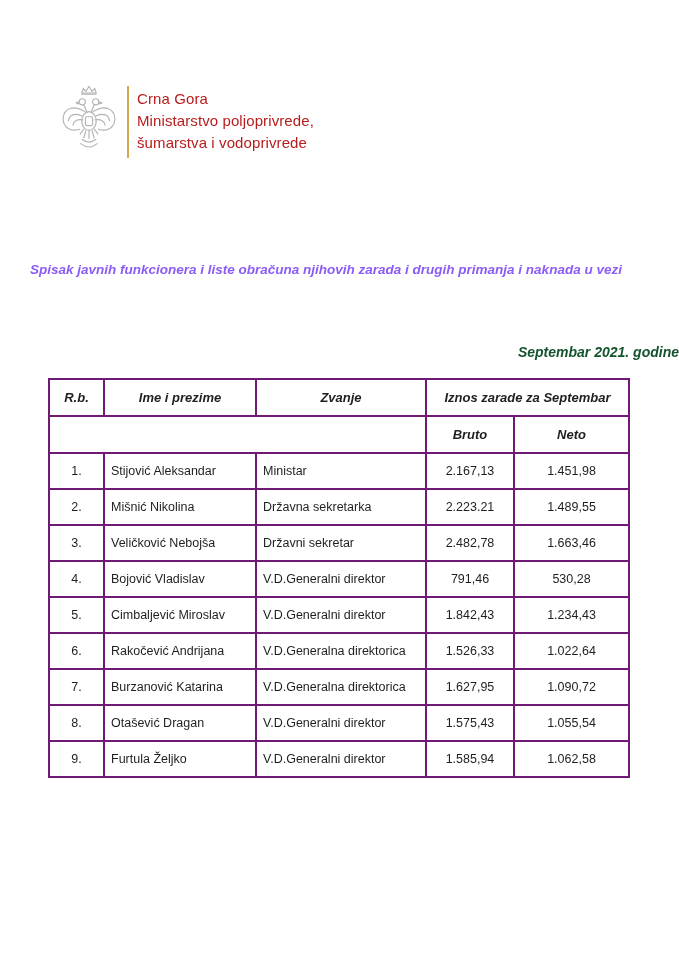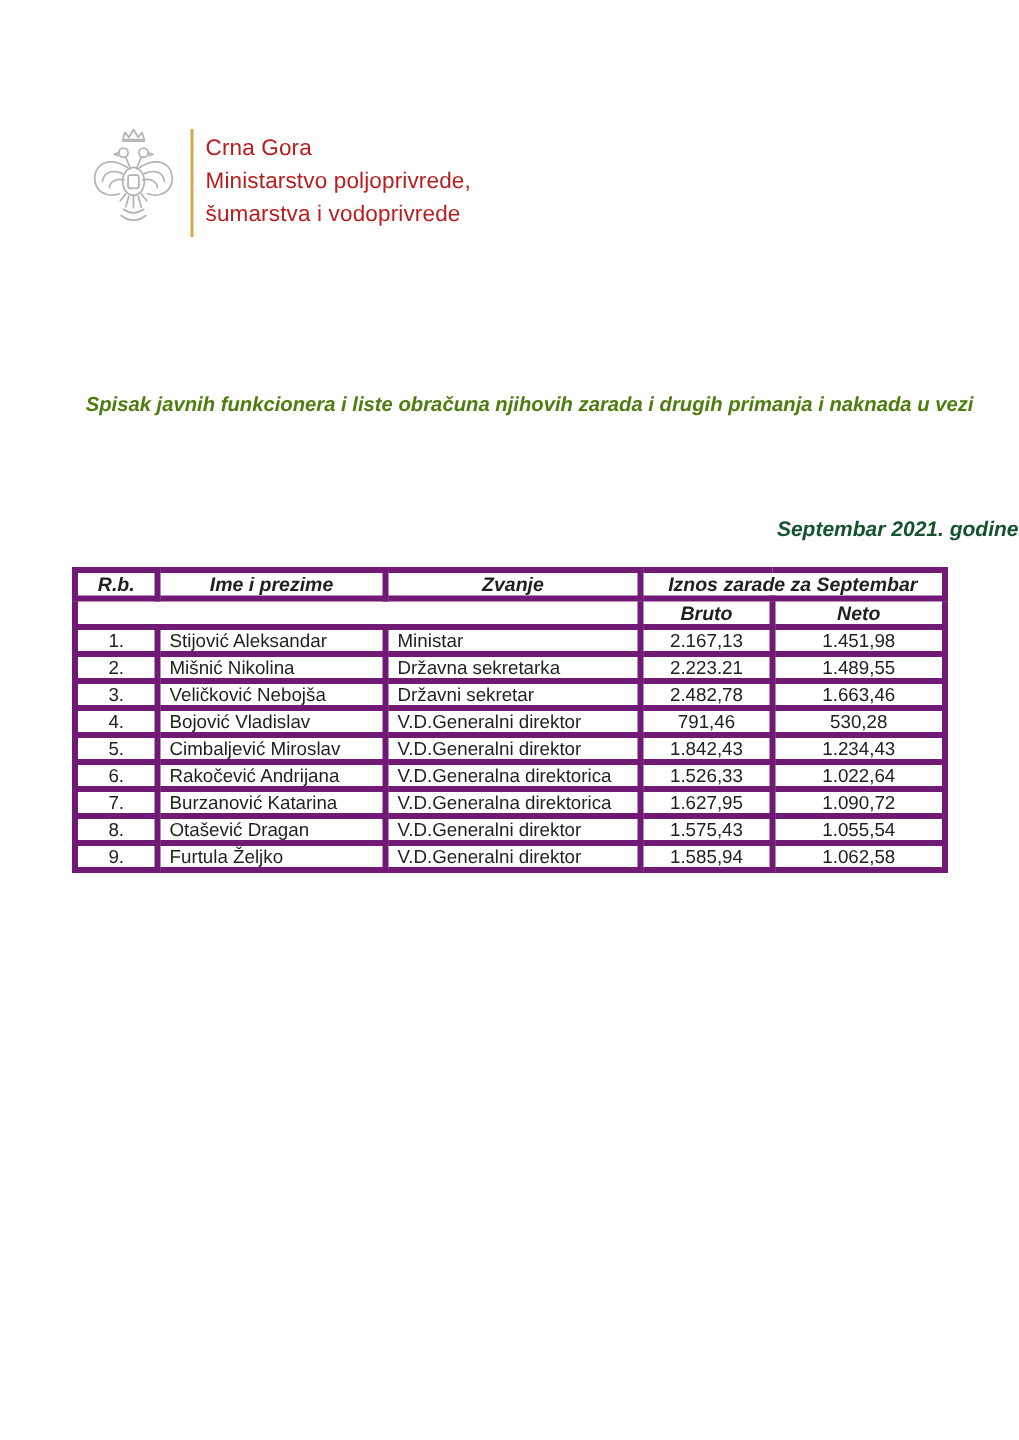--- a/index.html
+++ b/index.html
@@ -18,39 +18,39 @@
   .brand { display: flex; align-items: flex-start; }
   .crest { width: 62px; height: 86px; }
   .brand-sep { width: 2px; height: 72px; background: #d5a94f; margin: 6px 8px 0 7px; }
   .org-lines { padding-top: 8px; font-size: 15px; line-height: 22px; color: #b91c1c; letter-spacing: .1px; }
   .contact { text-align: right; padding-top: 6px; font-size: 12.5px; line-height: 19.5px; color: #333; }
   .contact .site { color: #2e97d1; text-decoration: none; }
 
   
   .doc-title {
     position: absolute; top: 257px; left: 30px; right: 30px;
-    text-align: right; font-weight: bold; font-style: italic;
-    font-size: 13.5px; line-height: 25px; color: #4d7c0f;
+    text-align: left; font-weight: bold; font-style: italic;
+    font-size: 13.5px; line-height: 25px; color: #8b5cf6;
   }
   .doc-period {
     position: absolute; top: 344px; left: 0; right: 0;
     text-align: right; font-weight: bold; font-style: italic;
     font-size: 14px; color: #14532d;
   }
 
   
   table.salary {
     position: absolute; top: 378px; left: 48px;
     width: 580px; border-collapse: collapse; table-layout: fixed;
   }
   table.salary th, table.salary td {
-    border: 4px solid #701a75;
+    border: 2px solid #701a75;
     font-size: 12.5px;
     height: 17.6px;
-    padding: 0 6px;
+    padding: 10px 6px;
     white-space: nowrap; overflow: hidden;
   }
   table.salary th {
     font-weight: bold; font-style: italic; font-size: 13px; text-align: center;
   }
   td.c-rb { text-align: center; }
   td.c-name, td.c-zvanje { text-align: left; }
   td.c-bruto, td.c-neto { text-align: center; }
 </style>
 </head>

